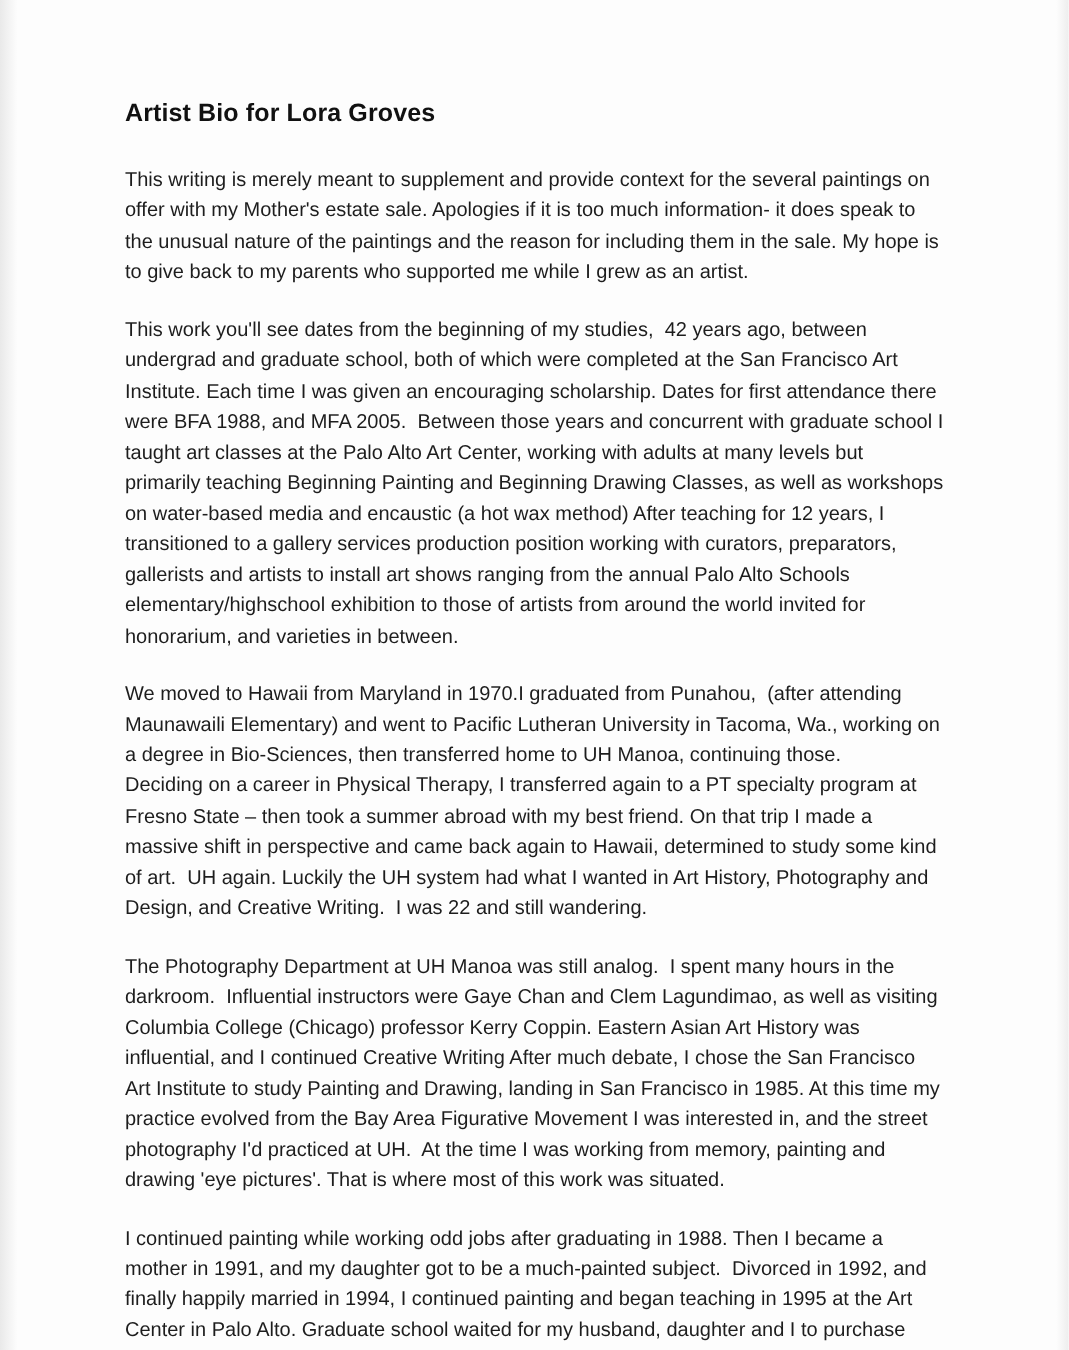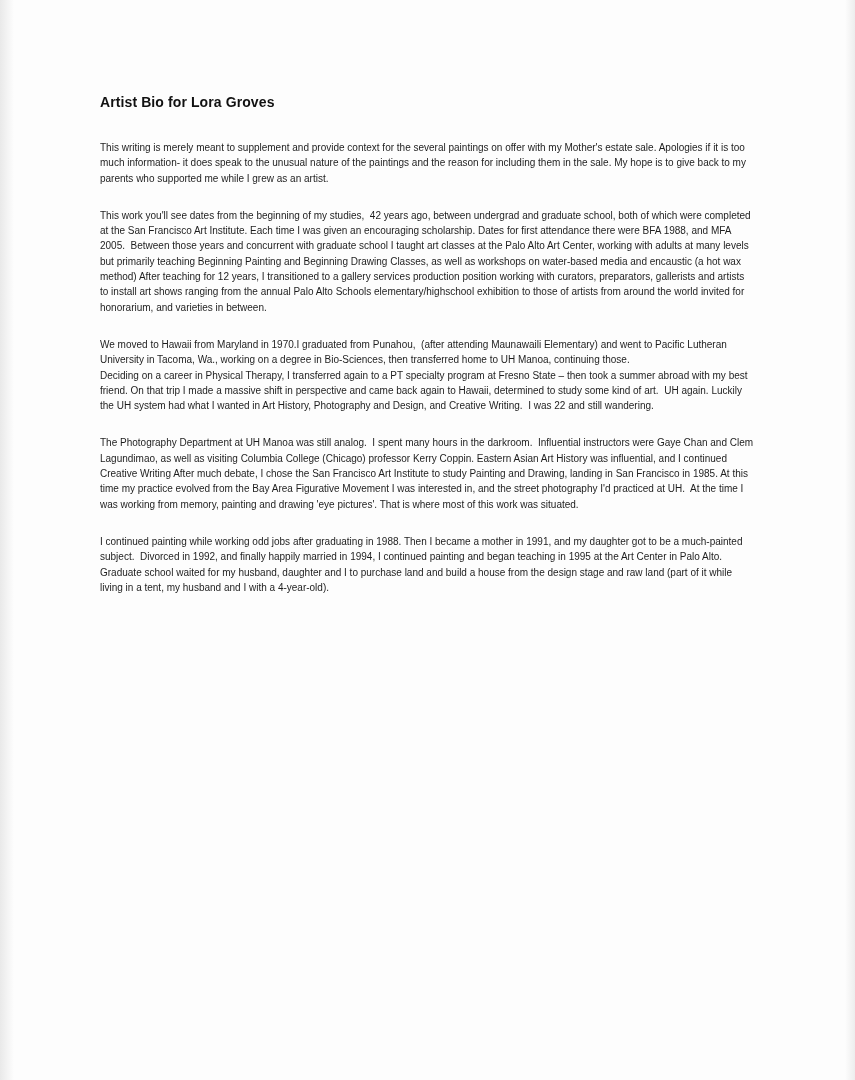--- a/index.html
+++ b/index.html
@@ -16,28 +16,28 @@
   }
   .page {
     position: relative;
     width: 855px;
     height: 1080px;
     background: #fdfdfd;
     box-sizing: border-box;
     padding: 80px 100px 0 100px;
   }
   .doc-title {
-    font-size: 14px;
+    font-size: 20px;
     font-weight: bold;
     letter-spacing: 0.1px;
-    margin: 14px 0 30px 0;
+    margin: 0 0 30px 0;
     color: #111111;
   }
   .para {
-    font-size: 10px;
+    font-size: 16px;
     line-height: 1.53;
     margin: 0 0 22px 0;
     color: #1d1d1d;
     text-align: left;
     white-space: pre-wrap;
   }
   .para:last-child {
     margin-bottom: 16px;
   }
   

